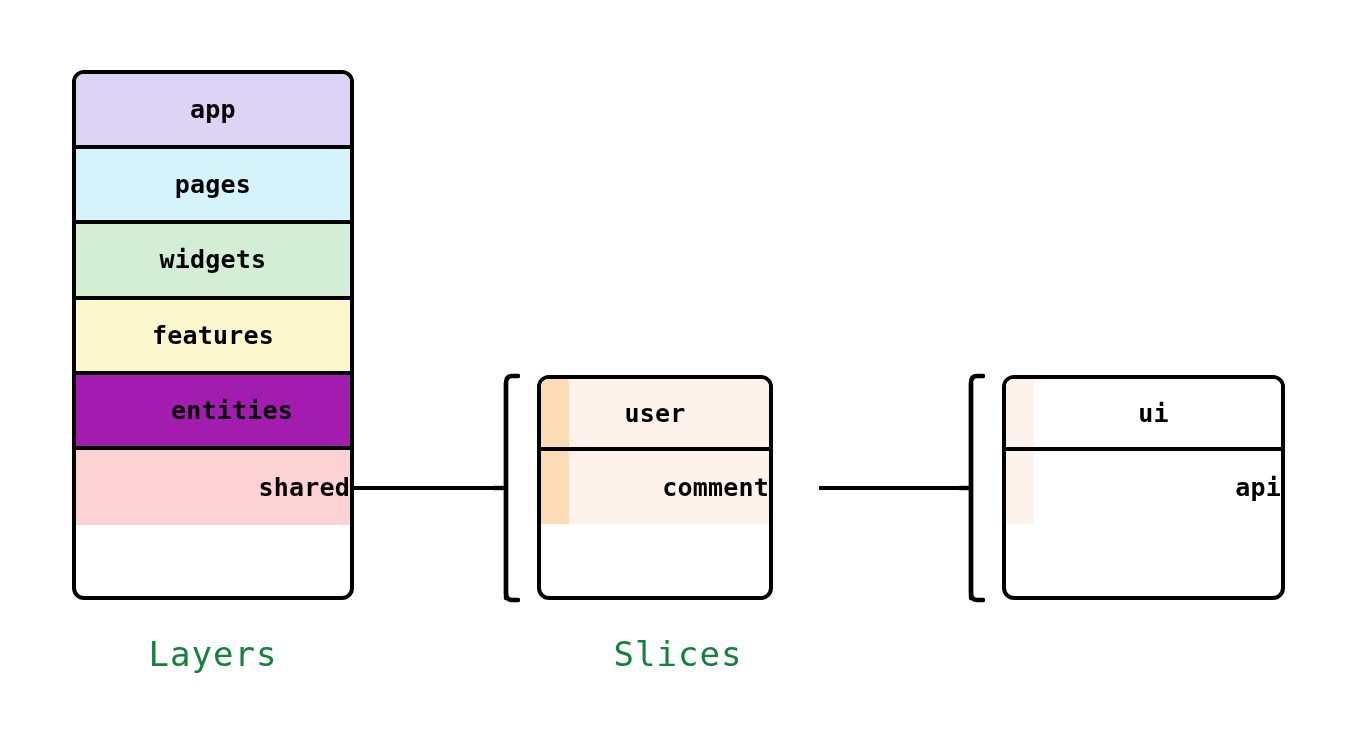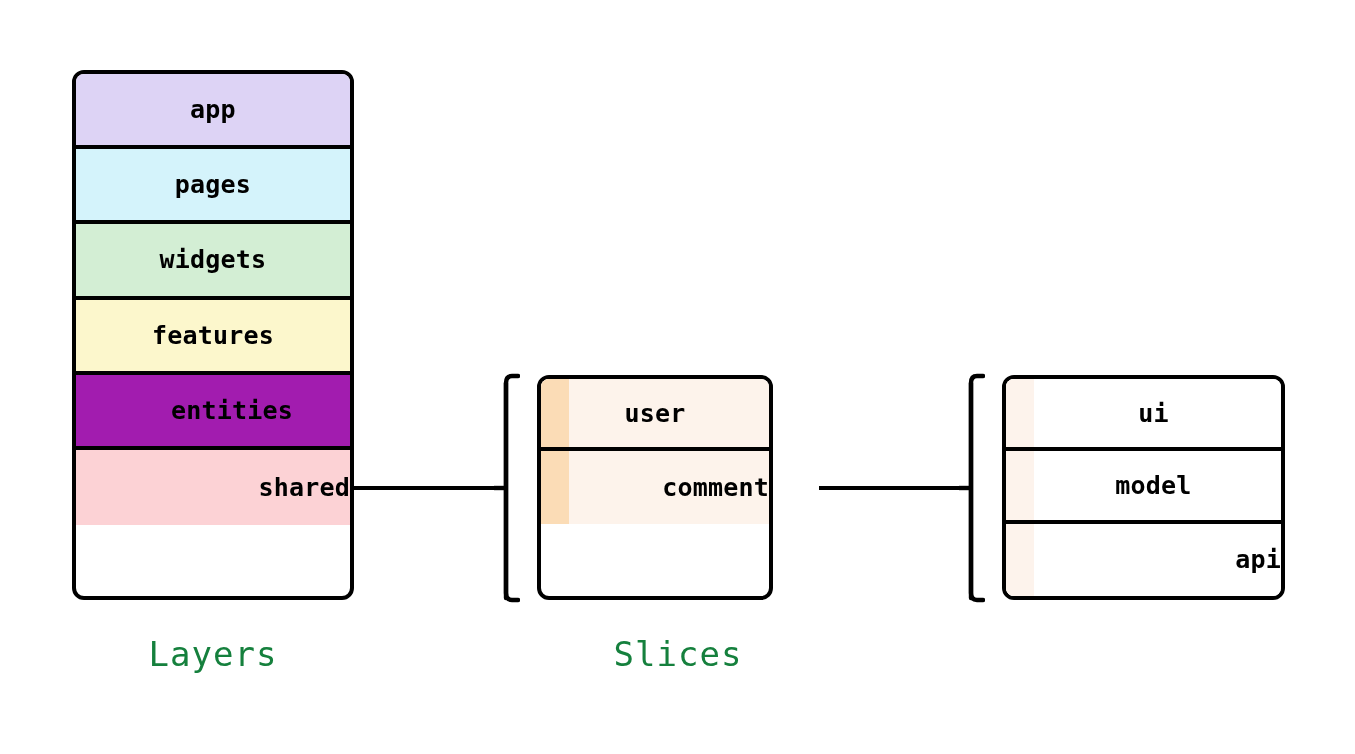--- a/index.html
+++ b/index.html
@@ -198,24 +198,20 @@
     </svg>
   </div>
 
   <div class="stack-box" id="segments-box">
     <div class="stack-row" style="background: rgb(255, 255, 255);">
       <span class="row-stripe" style="background: rgb(253, 243, 236);"></span>
       <span class="row-label">ui</span>
     </div>
     <div class="stack-row" style="background: rgb(255, 255, 255);">
       <span class="row-stripe" style="background: rgb(253, 243, 236);"></span>
-      <span class="row-label">model</span>
-    </div>
-    <div class="stack-row" style="background: rgb(255, 255, 255);">
-      <span class="row-stripe" style="background: rgb(253, 243, 236);"></span>
       <span class="row-label">api</span>
     </div>
   </div>
 
   <div class="caption" id="caption-layers">Layers</div>
   <div class="caption" id="caption-slices">Slices</div>
 
 </div>
 
 </body></html>

